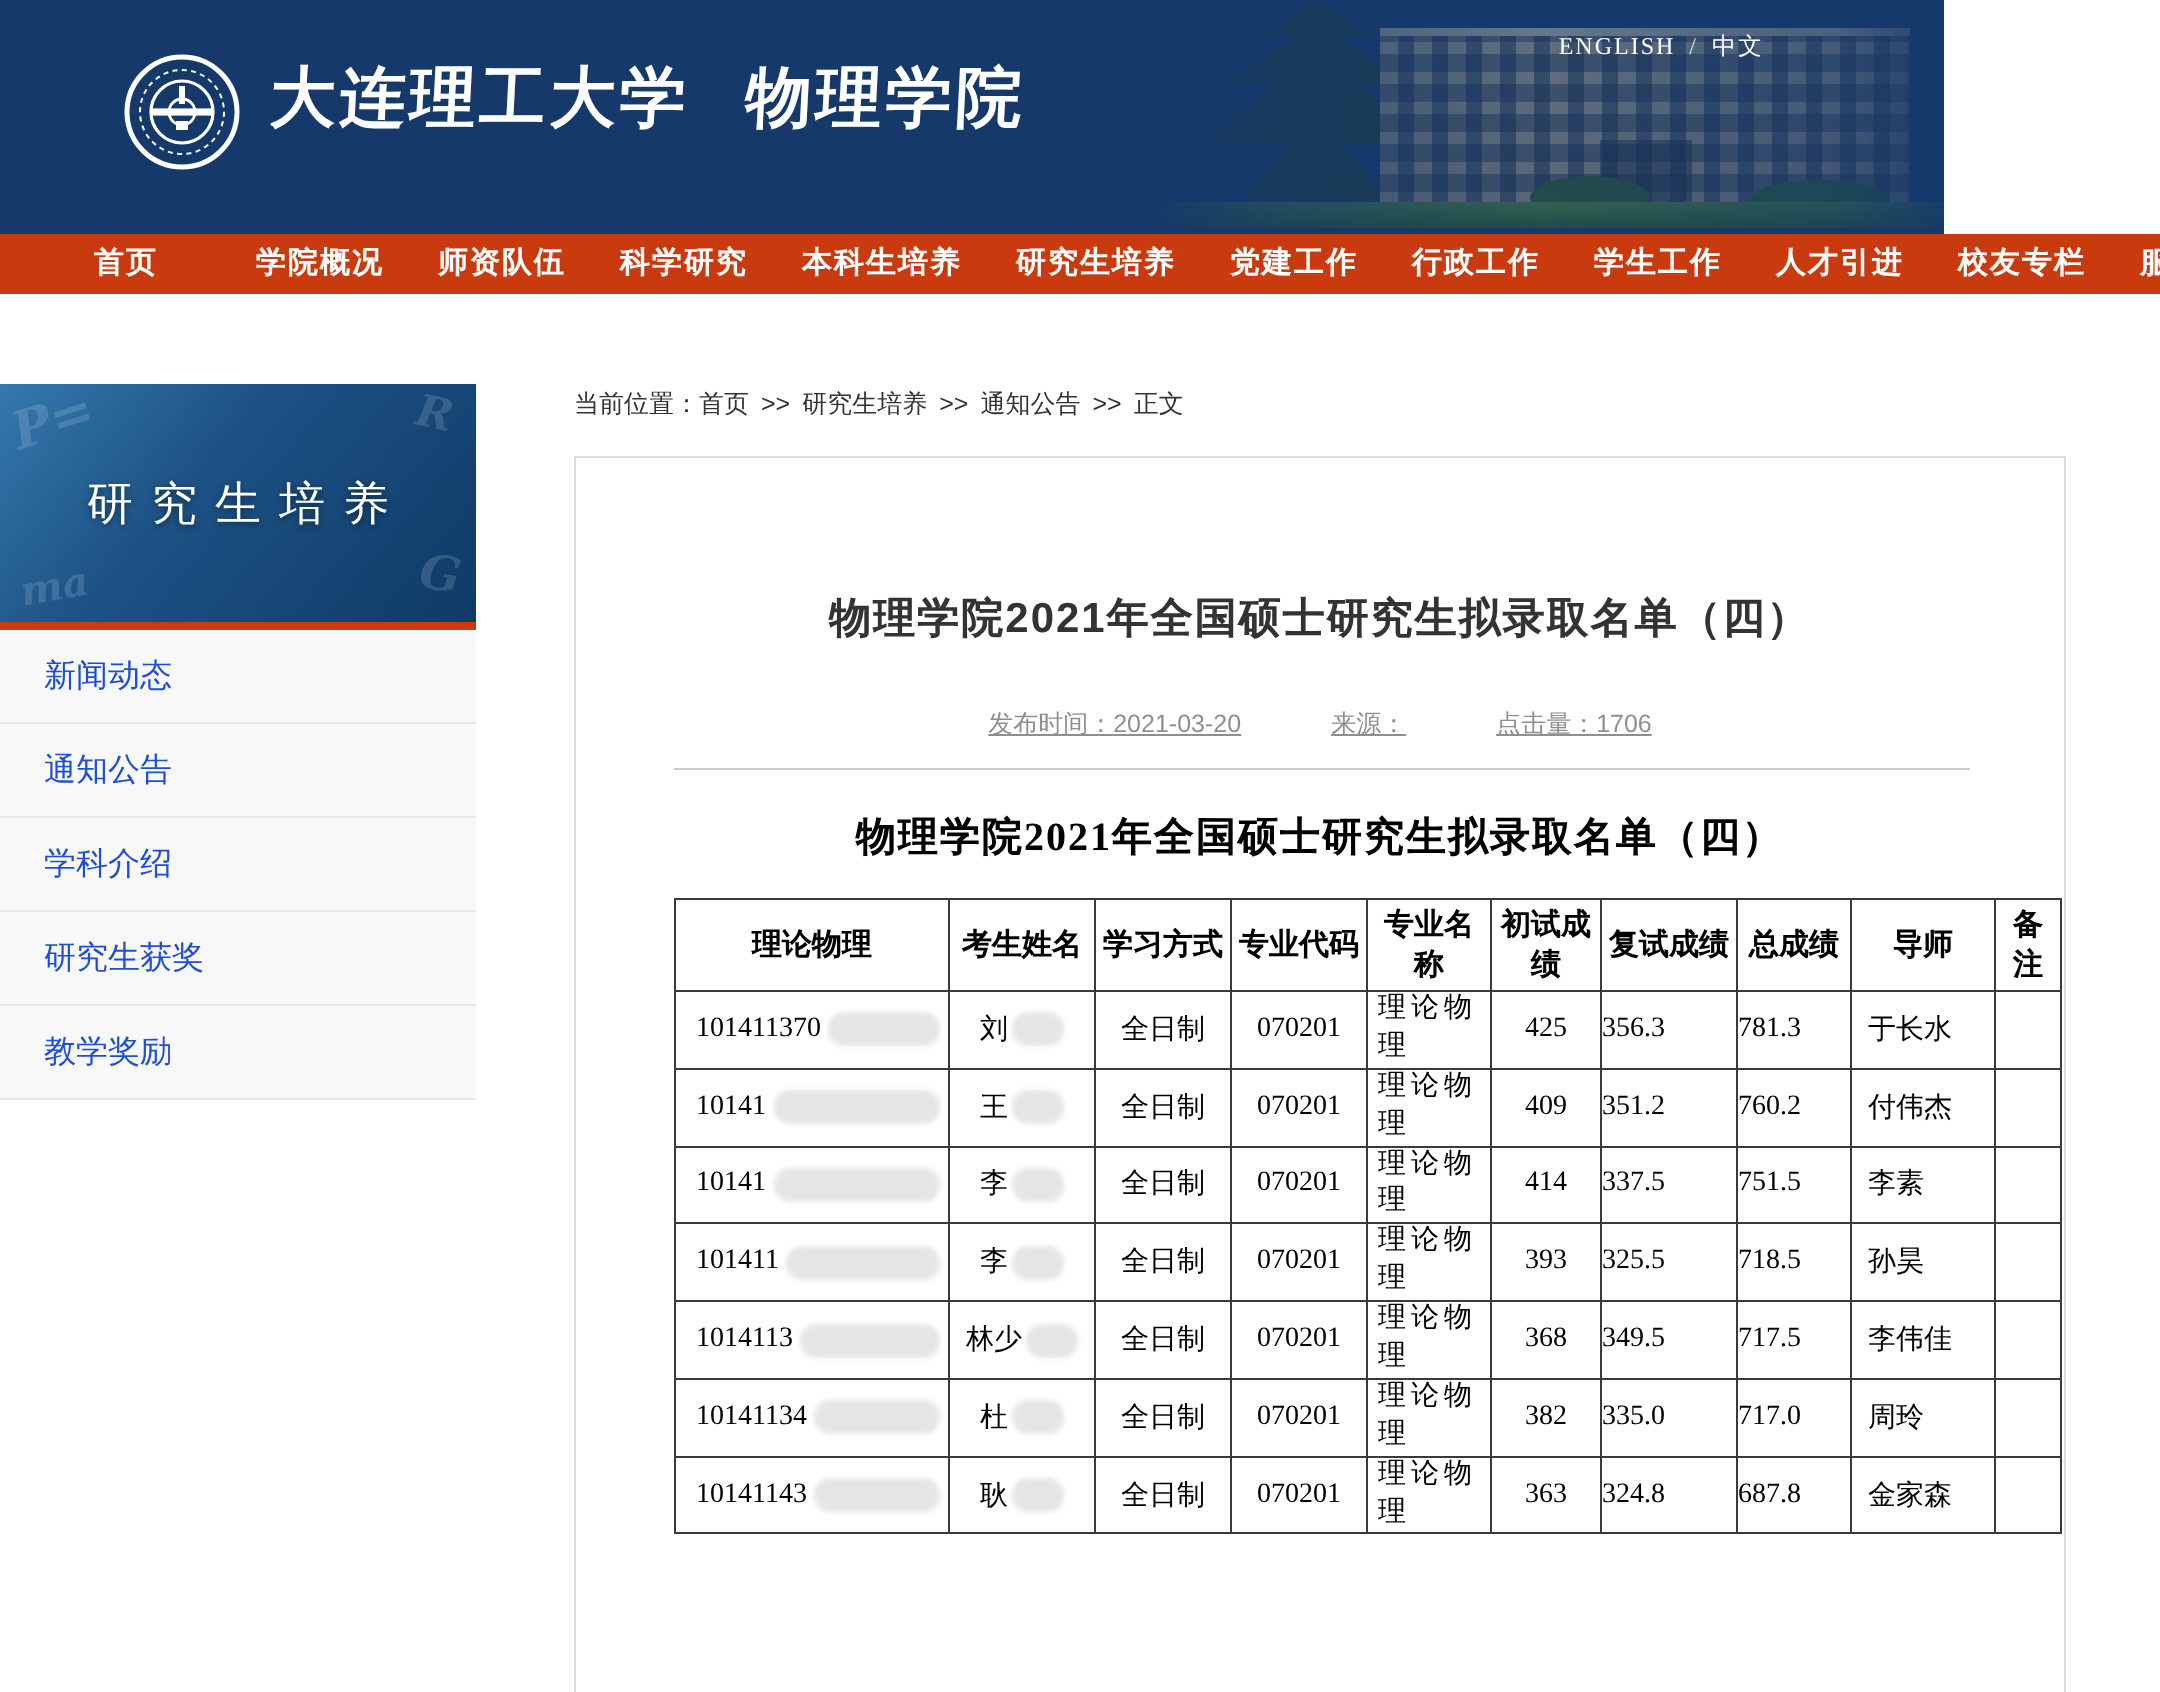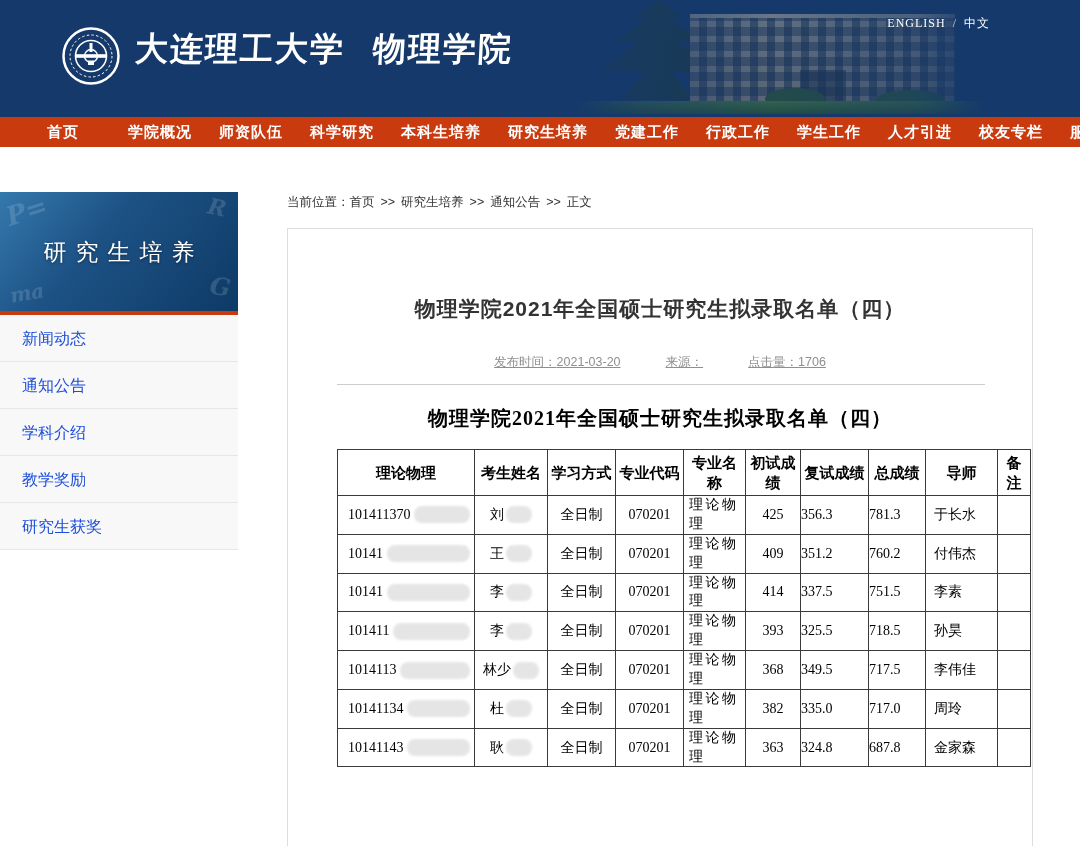--- a/index.html
+++ b/index.html
@@ -2,21 +2,21 @@
 <html><head>
 <meta charset="utf-8">
 <style>
   * { margin:0; padding:0; box-sizing:border-box; }
   html,body { background:#fff; }
   body {
     width:1080px; height:846px; position:relative; overflow:hidden;
     font-family:"Liberation Sans", sans-serif;
   }
   
-  #site-header { position:absolute; left:0; top:0; width:1080px; height:117px; background:#16396b; overflow:hidden; }
+  #site-header { position:absolute; left:0; top:0; width:972px; height:117px; background:#16396b; overflow:hidden; }
   
   #building { position:absolute; left:575px; top:0; width:410px; height:114px; }
   #building .facade {
     position:absolute; left:115px; top:14px; width:265px; height:88px;
     background:
       repeating-linear-gradient(90deg, rgba(20,40,70,0) 0 9px, rgba(18,38,66,.55) 9px 17px),
       repeating-linear-gradient(0deg, rgba(20,40,70,0) 0 6px, rgba(18,38,66,.45) 6px 15px),
       linear-gradient(#b9af99,#9d9380);
     border-top:4px solid #c9c0ab;
   }
@@ -158,22 +158,22 @@
     <span class="tex t1">R</span>
     <span class="tex t2">ma</span>
     <span class="tex t3">G</span>
     <div id="side-banner-title">研究生培养</div>
   </div>
   <div id="side-accent"></div>
   <ul id="side-menu">
       <li>新闻动态</li>
       <li>通知公告</li>
       <li>学科介绍</li>
+      <li>研究生获奖</li>
       <li>教学奖励</li>
-      <li>研究生获奖</li>
     </ul>
 </aside>
 
 <div id="breadcrumb">
   <span>当前位置：</span><span id="crumbs"><a>首页</a><span class="bsep">&gt;&gt;</span><a>研究生培养</a><span class="bsep">&gt;&gt;</span><a>通知公告</a><span class="bsep">&gt;&gt;</span><a>正文</a></span>
 </div>
 
 <main id="card">
   <h1 id="article-title">物理学院2021年全国硕士研究生拟录取名单（四）</h1>
 

